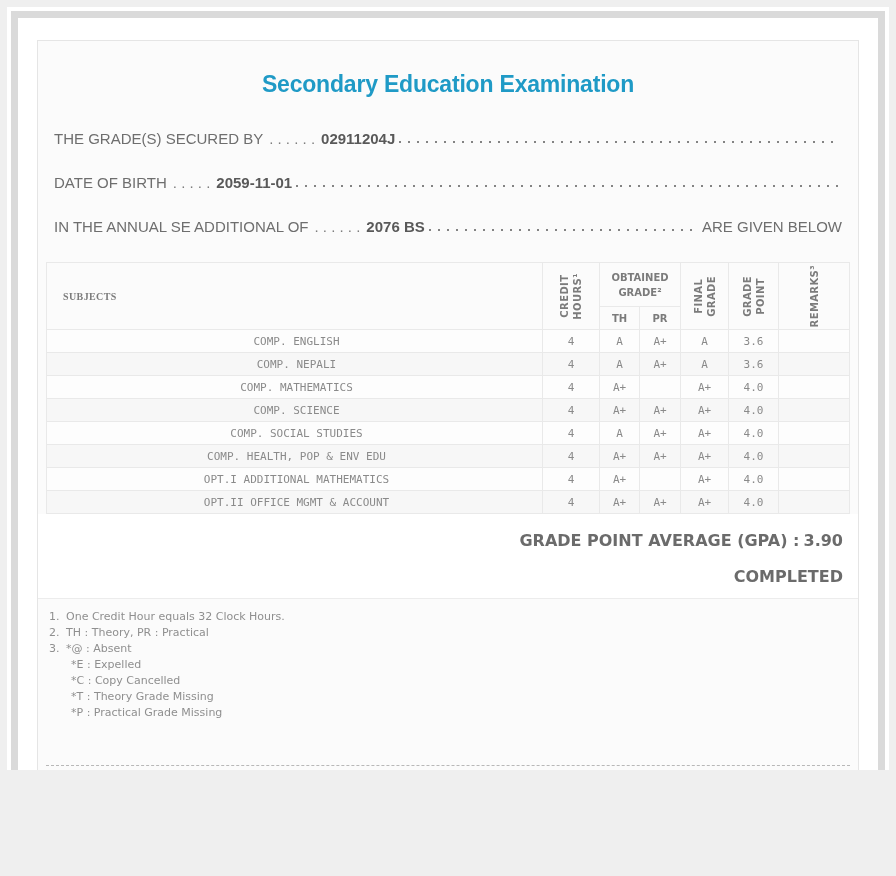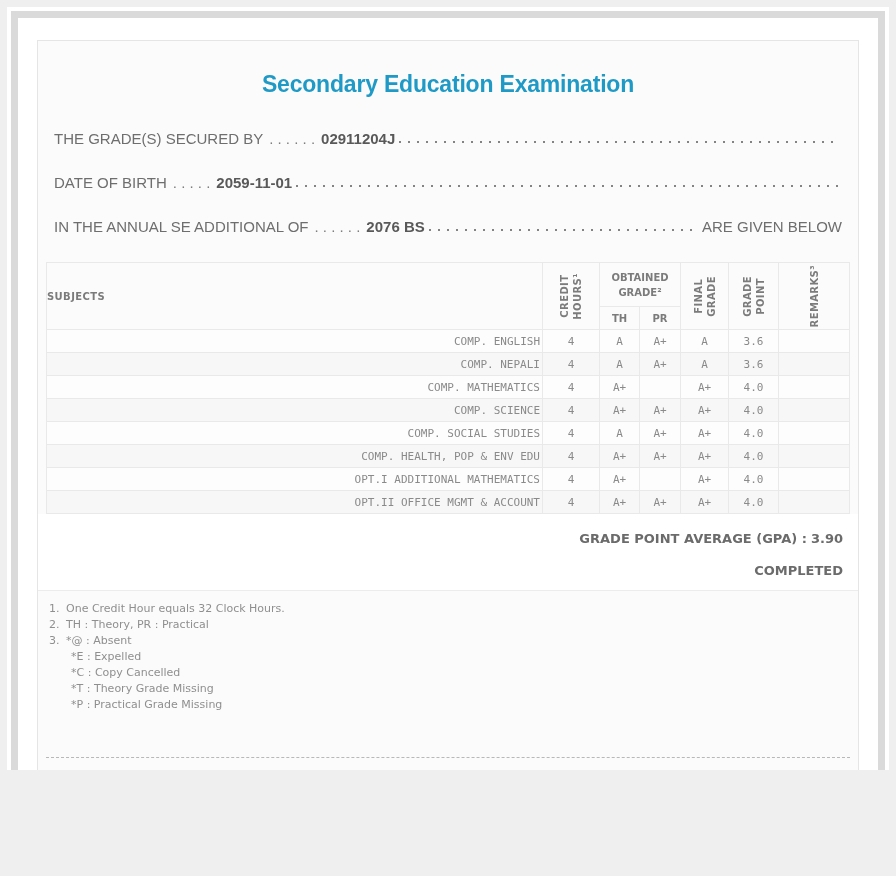--- a/index.html
+++ b/index.html
@@ -63,50 +63,50 @@
   }
 
   
   table.grades {
     width: 100%; margin-top: 19px;
     border-collapse: collapse; table-layout: fixed;
     font-family: "DejaVu Sans", sans-serif;
   }
   .grades th, .grades td { border: 1px solid #e9e9e9; }
   .grades thead th { color: #7b7b7b; font-size: 10px; font-weight: bold; background: #fbfbfb; }
-  th.subjects-h { text-align: left; padding-left: 0; letter-spacing: 0.4px; }
+  th.subjects-h { text-align: left; padding-left: 16px; letter-spacing: 0.4px; font-family: Liberation Serif, serif; }
   th.obtained-h { height: 42px; padding: 2px 8px; line-height: 15px; text-align: center; }
   th.sub-h { height: 22px; text-align: center; }
   .rot {
     writing-mode: vertical-rl;
     transform: rotate(180deg);
     white-space: nowrap;
     margin: 0 auto;
     line-height: 13px;
     letter-spacing: 0.4px;
   }
   th.rot-cell { height: 66px; vertical-align: middle; text-align: center; padding: 2px 0; }
   .grades tbody td {
     font-family: "DejaVu Sans Mono", monospace;
     font-size: 11px; color: #8a8a8a;
     text-align: center; height: 23px; padding: 0 2px;
   }
-  .grades tbody td.subject { text-align: right; padding-left: 6px; }
+  .grades tbody td.subject { text-align: center; padding-left: 6px; }
   .grades tbody tr:nth-child(odd)  { background: #fdfdfd; }
   .grades tbody tr:nth-child(even) { background: #f7f7f7; }
 
   
   .summary {
     background: #ffffff;
     margin: 0 -8px;
     padding: 17px 15px 12px 15px;
     border-bottom: 1px solid #ececec;
     text-align: right;
     font-family: "DejaVu Sans", sans-serif;
-    font-size: 13px; font-weight: bold; color: #6b6b6b;
+    font-size: 16px; font-weight: bold; color: #6b6b6b;
   }
   .summary .gpa-line { margin-bottom: 17px; }
   .summary .gpa-value { margin-left: 4px; }
 
   
   .footnotes {
     margin-top: 10px; padding: 0 3px;
     font-family: "DejaVu Sans", sans-serif;
     font-size: 11px; line-height: 16px; color: #8f8f8f;
   }

